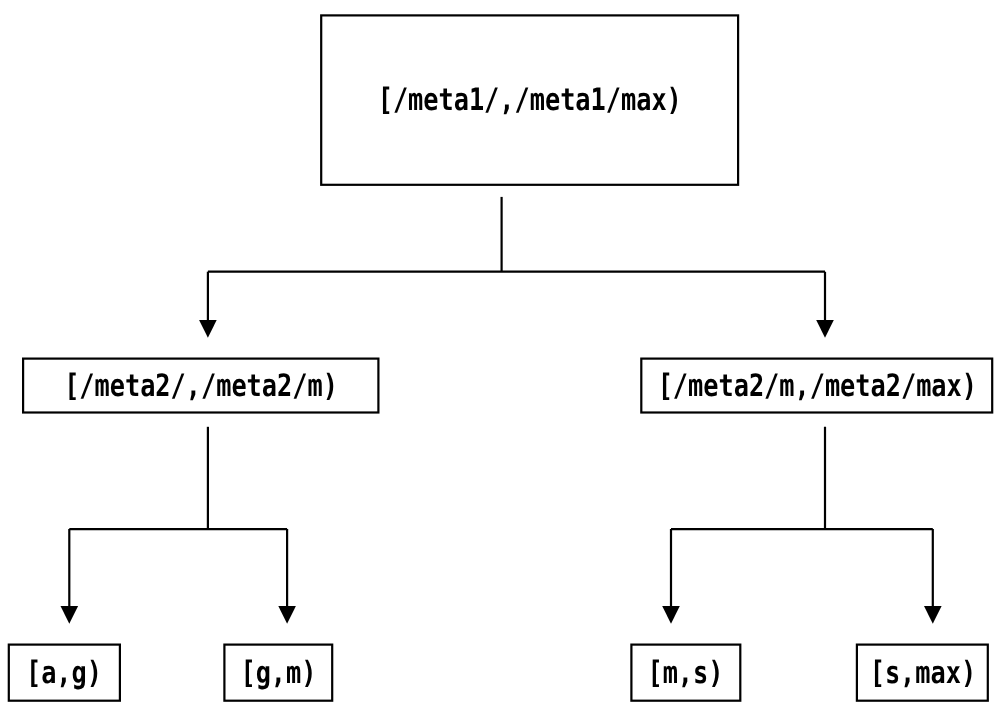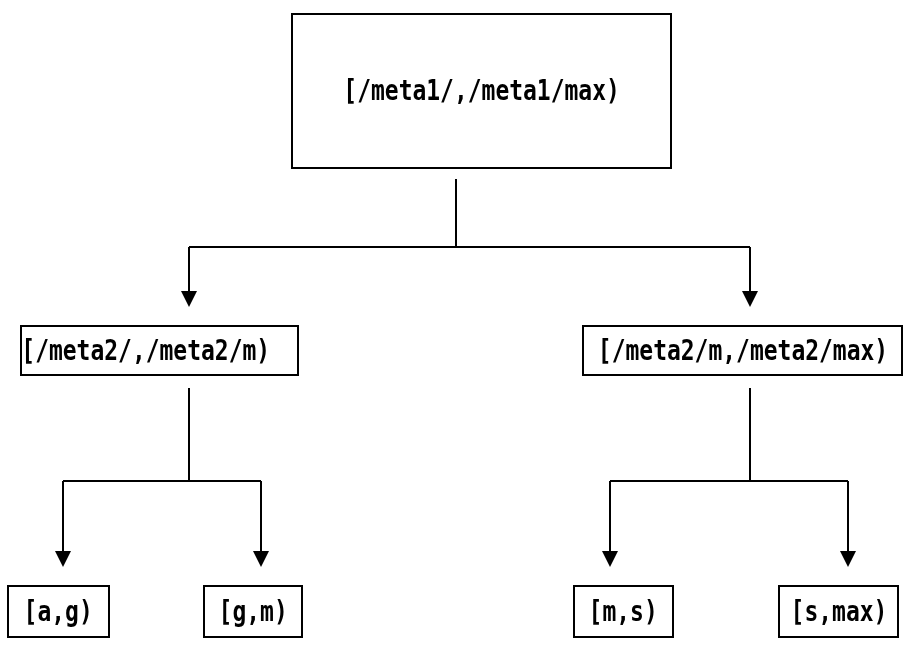--- a/index.html
+++ b/index.html
@@ -28,21 +28,21 @@
     font-family: "DejaVu Sans Mono", "Liberation Mono", monospace;
     font-weight: bold;
     font-size: 28px;
     line-height: 1;
     color: var(--ink);
     white-space: nowrap;
     transform: scaleX(0.82);
     transform-origin: 50% 50%;
   }
   .n-root     { left: 259px; top: 13px;  width: 381px; height: 156px; margin-left: 32px; }
-  .n-midleft  { left: 20px;  top: 325px; width: 279px; height: 51px; justify-content: flex-end; }
+  .n-midleft  { left: 20px;  top: 325px; width: 325px; height: 51px; }
   .n-midright { left: 582px; top: 325px; width: 321px; height: 51px; text-align: center; }
   .n-ag       { left: 7px;   top: 585px; width: 103px; height: 53px; justify-content: center; }
   .n-gm       { left: 203px; top: 585px; width: 100px; height: 53px; }
   .n-ms       { left: 553px; top: 585px; width: 101px; height: 53px; margin-left: 20px; }
   .n-smax     { left: 778px; top: 585px; width: 121px; height: 53px; }
 </style>
 </head>
 <body>
 
 <div class="canvas">

